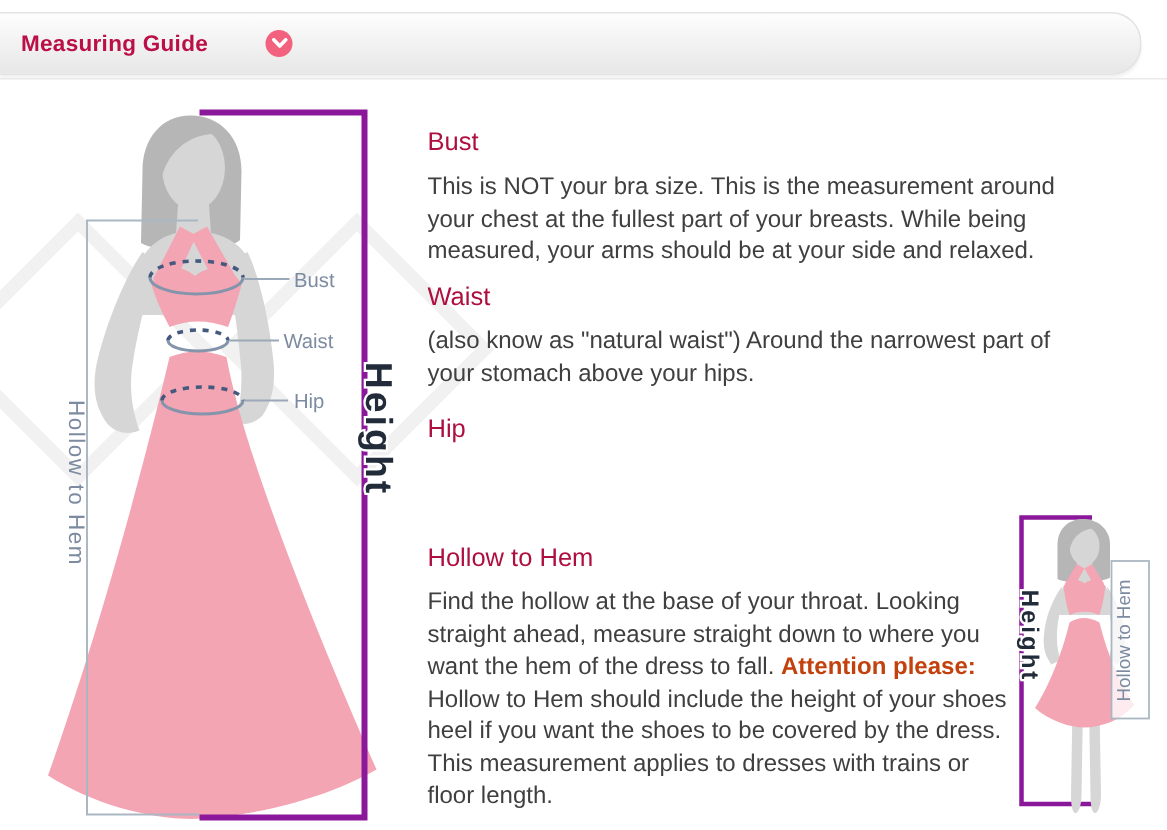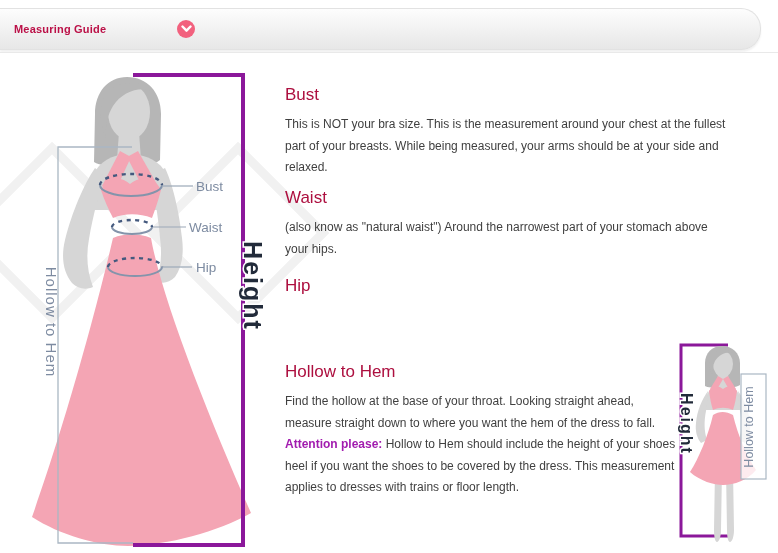--- a/index.html
+++ b/index.html
@@ -9,39 +9,39 @@
   
   .header-bar{
     position:absolute;left:0;top:8px;width:760px;height:40px;
     background:linear-gradient(#fdfdfd,#f3f3f3 45%,#e7e7e7);
     border:1px solid #e2e2e2;border-left:none;
     border-radius:0 20px 20px 0;
     box-shadow:0 2px 2px rgba(0,0,0,0.06);
     display:flex;align-items:center;
   }
   .header-title{
-    margin-left:14px;font-size:11px;font-weight:bold;color:#bb1047;letter-spacing:.2px;
+    margin-left:14px;font-size:15px;font-weight:bold;color:#bb1047;letter-spacing:.2px;
   }
   .chevron-circle{
     position:absolute;left:177px;top:11px;width:18px;height:18px;border-radius:50%;
     background:#f2617e;display:flex;align-items:center;justify-content:center;cursor:pointer;
   }
   .header-underline{
     position:absolute;left:0;top:52px;width:778px;height:1px;background:#e9e9e9;
   }
 
   
   .section{position:absolute;left:285px;width:445px;}
   .section h3{margin:0 0 9px 0;font-size:17px;font-weight:normal;color:#ad0f3f;line-height:20px;}
-  .section p{margin:0;font-size:12px;line-height:21.5px;color:#3f3f3f;}
+  .section p{margin:0;font-size:16px;line-height:21.5px;color:#3f3f3f;}
   .sec-bust{top:85px;}
   .sec-waist{top:188px;}
   .sec-hip{top:276px;}
   .sec-hollow{top:362px;width:396px;}
-  .attention{font-weight:bold;color:#a21caf;}
+  .attention{font-weight:bold;color:#c2410c;}
 
   
   .diagram-svg{position:absolute;left:0;top:0;width:778px;height:553px;pointer-events:none;}
   .vlabel{fill:#7d8ba1;}
   .measure-label{fill:#7d8ba1;font-size:13.5px;}
   .height-text{fill:#222b3a;font-weight:bold;paint-order:stroke;stroke:#ffffff;stroke-width:3px;letter-spacing:2px;}
 </style>
 </head>
 <body>
 

